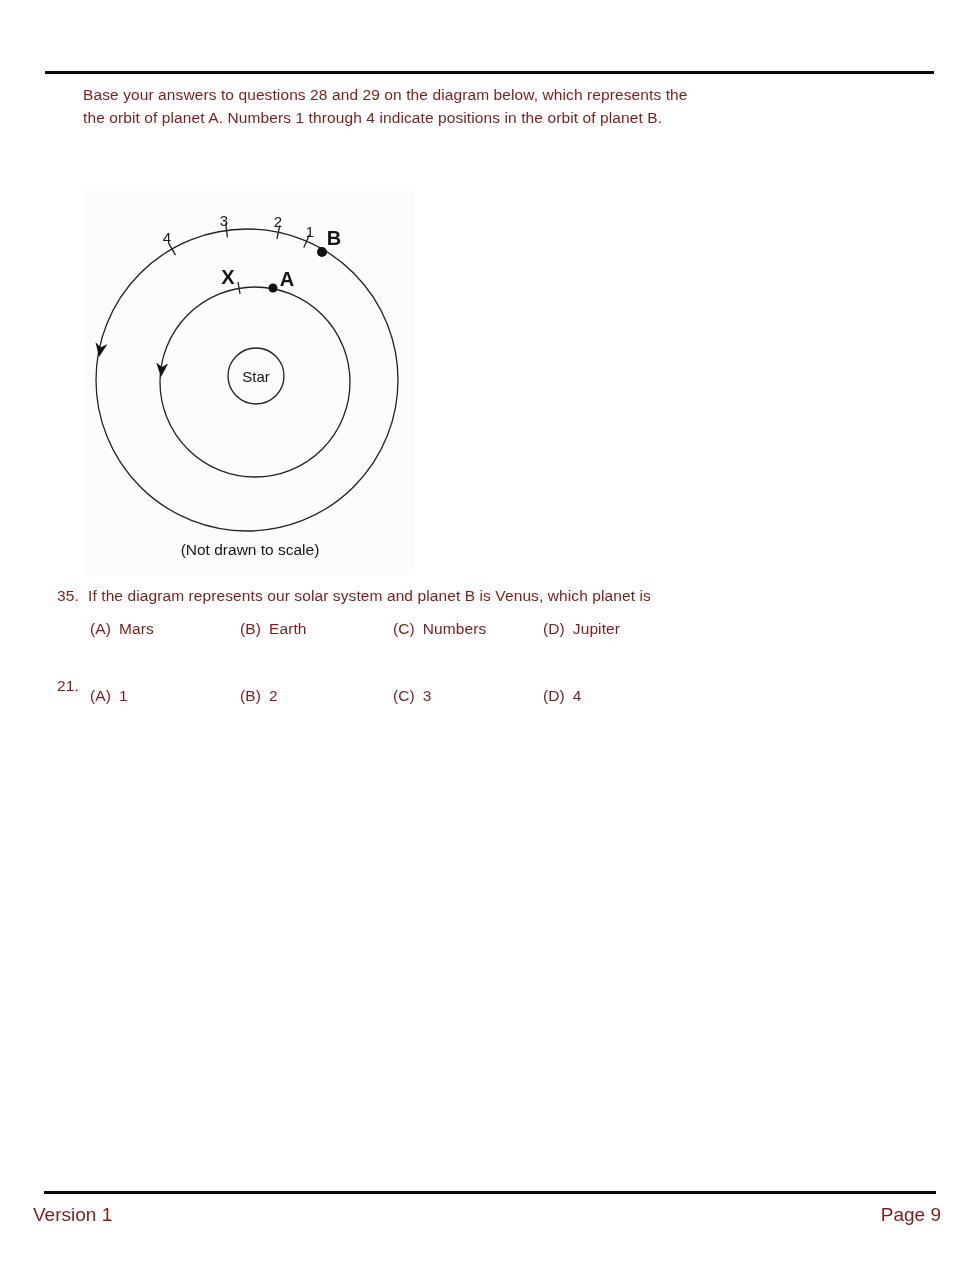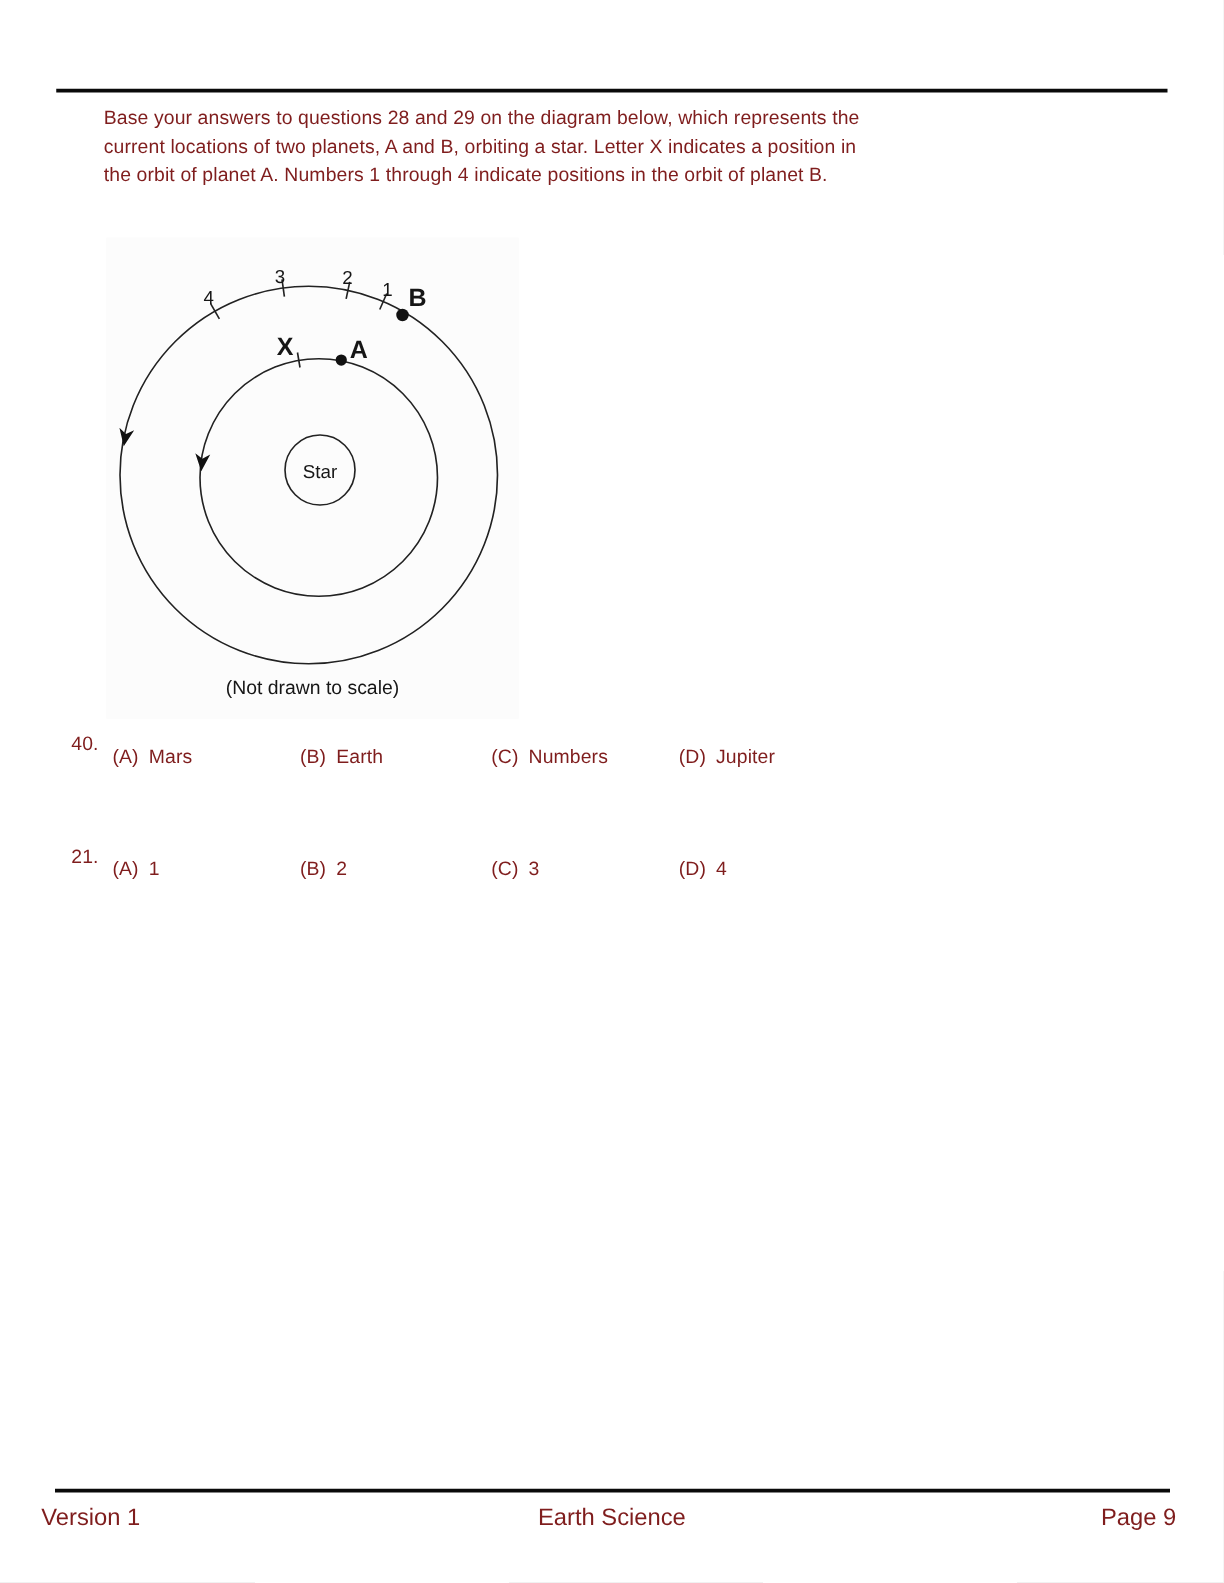--- a/index.html
+++ b/index.html
@@ -81,21 +81,20 @@
 </style>
 </head>
 <body>
 
 <div class="page">
 
   <div class="rule rule-top"></div>
 
   <div class="intro">
     <div class="q-line" style="padding-left:0">Base your answers to questions 28 and 29 on the diagram below, which represents the</div>
-    <div class="q-line" style="padding-left:0">current locations of two planets, A and B, orbiting a star. Letter X indicates a position in</div>
     <div class="q-line" style="padding-left:0">the orbit of planet A. Numbers 1 through 4 indicate positions in the orbit of planet B.</div>
   </div>
 
   <div class="figure">
     <svg width="330" height="385" viewBox="0 0 330 385">
 
       <circle cx="162" cy="190" r="151" fill="none" stroke="#222" stroke-width="1.3"></circle>
       <circle cx="170" cy="192" r="95" fill="none" stroke="#222" stroke-width="1.3"></circle>
 
       <circle cx="171" cy="186" r="28" fill="none" stroke="#222" stroke-width="1.3"></circle>
@@ -122,21 +121,22 @@
       <text class="fig-text fig-label-bold" x="143" y="94" text-anchor="middle">X</text>
 
       <polygon points="0,0 -14,-6 -10,0 -14,6" fill="#111" transform="translate(14,167) rotate(100)"></polygon>
       <polygon points="0,0 -14,-6 -10,0 -14,6" fill="#111" transform="translate(76,187) rotate(95)"></polygon>
 
       <text class="fig-text fig-caption" x="165" y="365" text-anchor="middle">(Not drawn to scale)</text>
     </svg>
   </div>
 
   <div class="question" style="top:584px">
-    <span class="q-number">40.</span>
+    <span class="q-number">35.</span>
+    <div class="q-line">If the diagram represents our solar system and planet B is Venus, which planet is</div>
     <div class="options">
       <span class="option opt-a">
         <span class="opt-letter">(A)</span><span>Mars</span>
       </span>
       <span class="option opt-b">
         <span class="opt-letter">(B)</span><span>Earth</span>
       </span>
       <span class="option opt-c">
         <span class="opt-letter">(C)</span><span>Numbers</span>
       </span>
@@ -158,17 +158,16 @@
       <span class="option opt-c">
         <span class="opt-letter">(C)</span><span>3</span>
       </span>
       <span class="option opt-d">
         <span class="opt-letter">(D)</span><span>4</span>
       </span>
     </div>
   </div>
 
   <div class="rule rule-bottom"></div>
-  <div class="footer-center">Earth Science</div>
   <div class="footer-left">Version 1</div>
   <div class="footer-right">Page 9</div>
 
 </div>
 
 </body></html>

